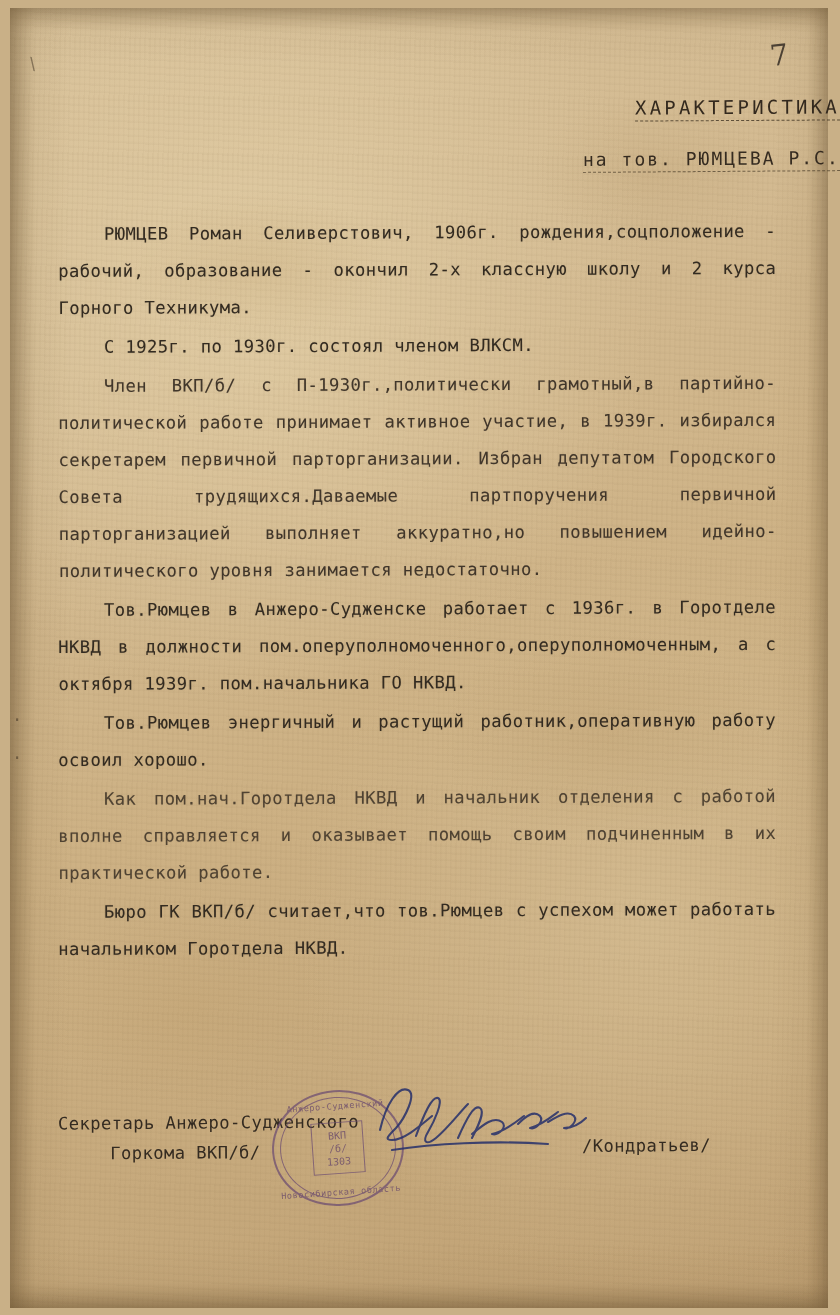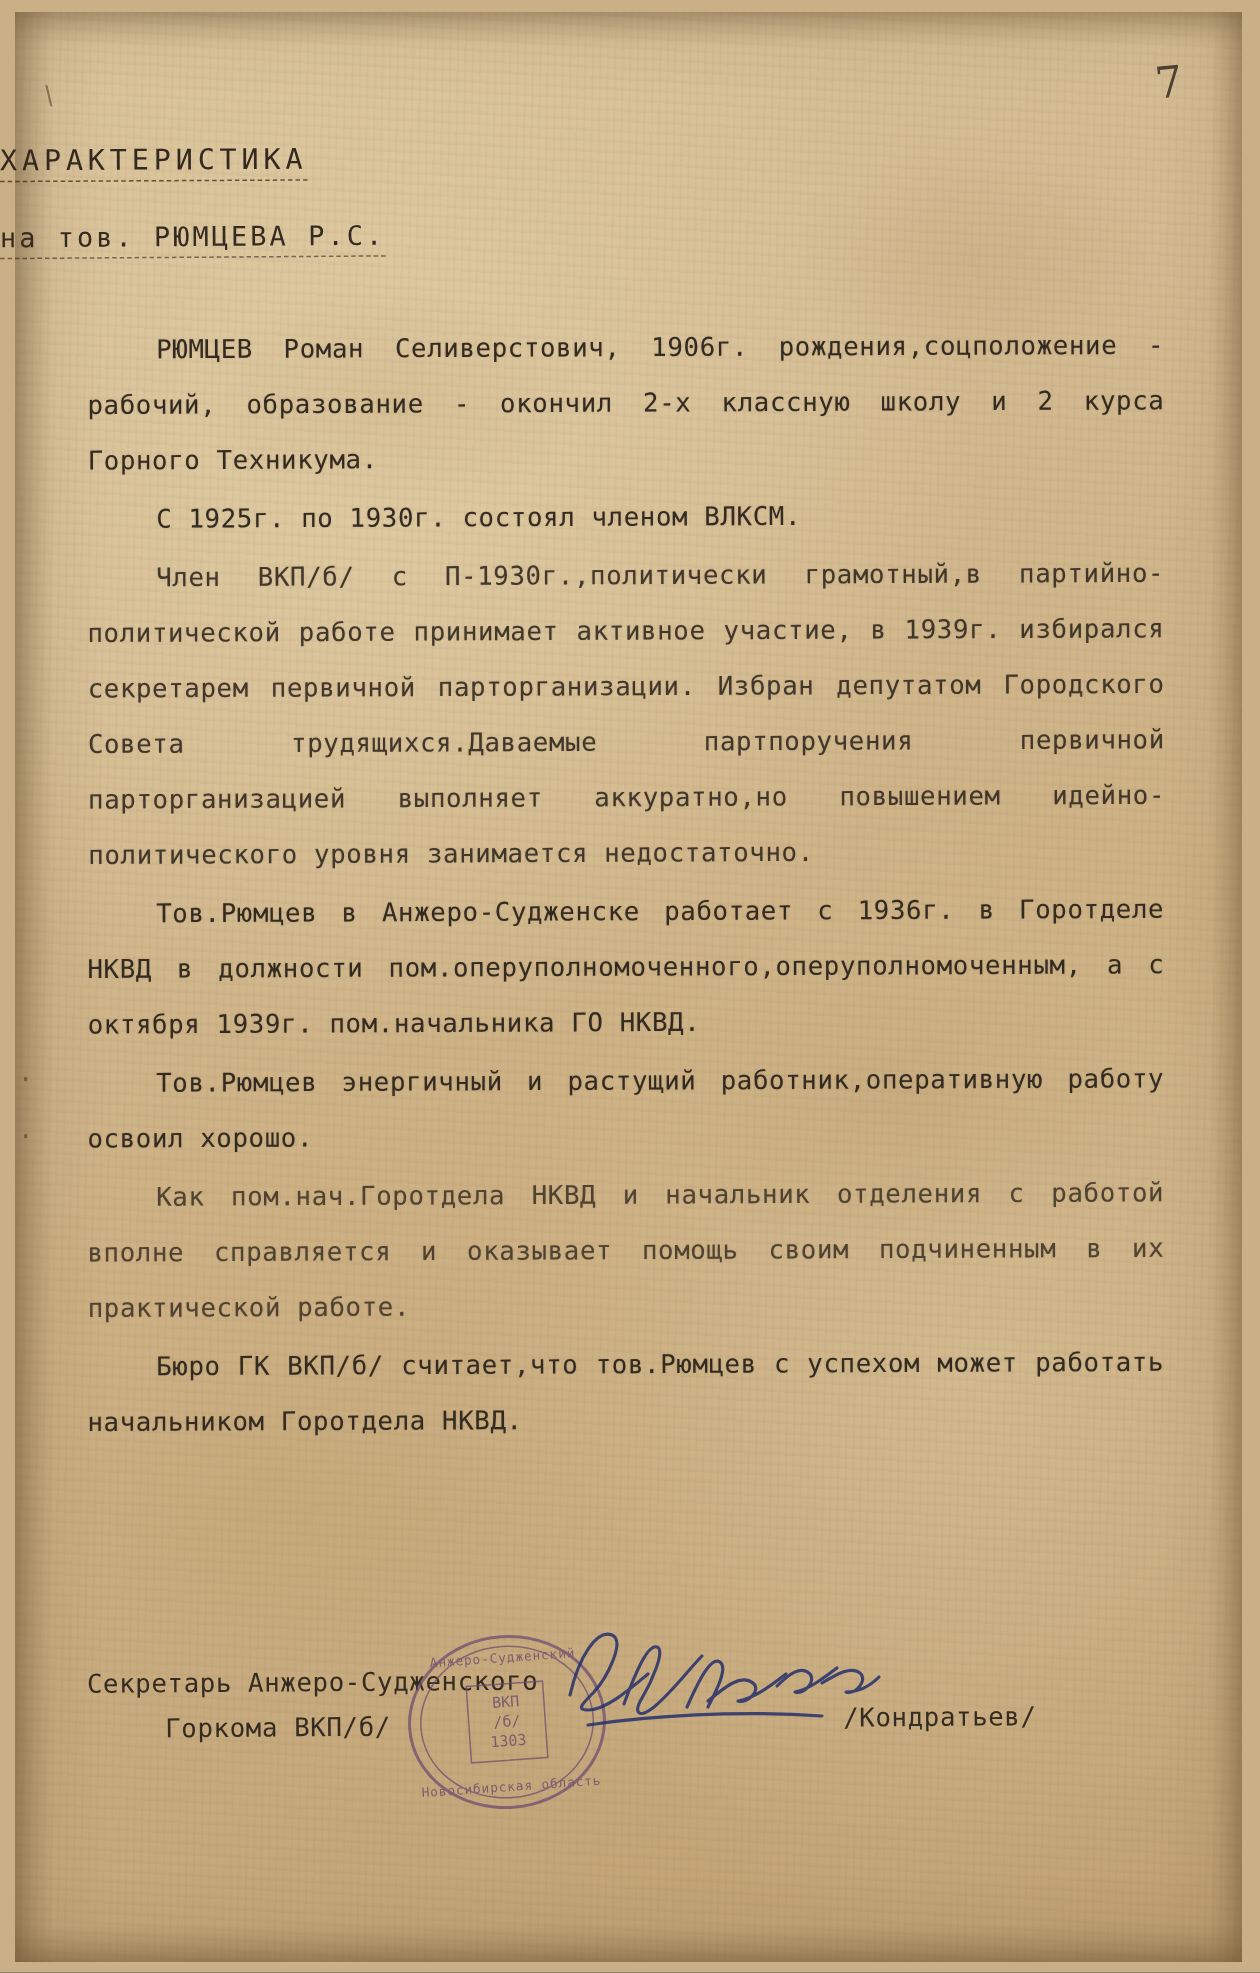--- a/index.html
+++ b/index.html
@@ -79,21 +79,21 @@
     color: #3a3128;
     transform: rotate(-6deg);
     opacity: 0.88;
   }
 
   .title-block {
     position: absolute;
     left: 0;
     top: 96px;
     width: 840px;
-    text-align: left;
+    text-align: right;
   }
 
   .doc-title {
     display: inline-block;
     font-size: 19px;
     letter-spacing: 3.2px;
     color: #33291e;
     border-bottom: 1px dashed rgba(55,43,28,0.75);
     padding-bottom: 2px;
     transform: rotate(-0.3deg);
@@ -143,21 +143,21 @@
     font-size: 17.2px;
     line-height: 30px;
     letter-spacing: 0.4px;
     color: #342b21;
     transform: rotate(-0.4deg);
   }
   .sign-line-1 { }
   .sign-line-2 { margin-left: 52px; }
   .sign-name {
     position: absolute;
-    left: 504px;
+    left: 524px;
     top: 26px;
   }
 
   
   .stamp {
     position: absolute;
     left: 272px;
     top: 1090px;
     width: 132px;
     height: 116px;

